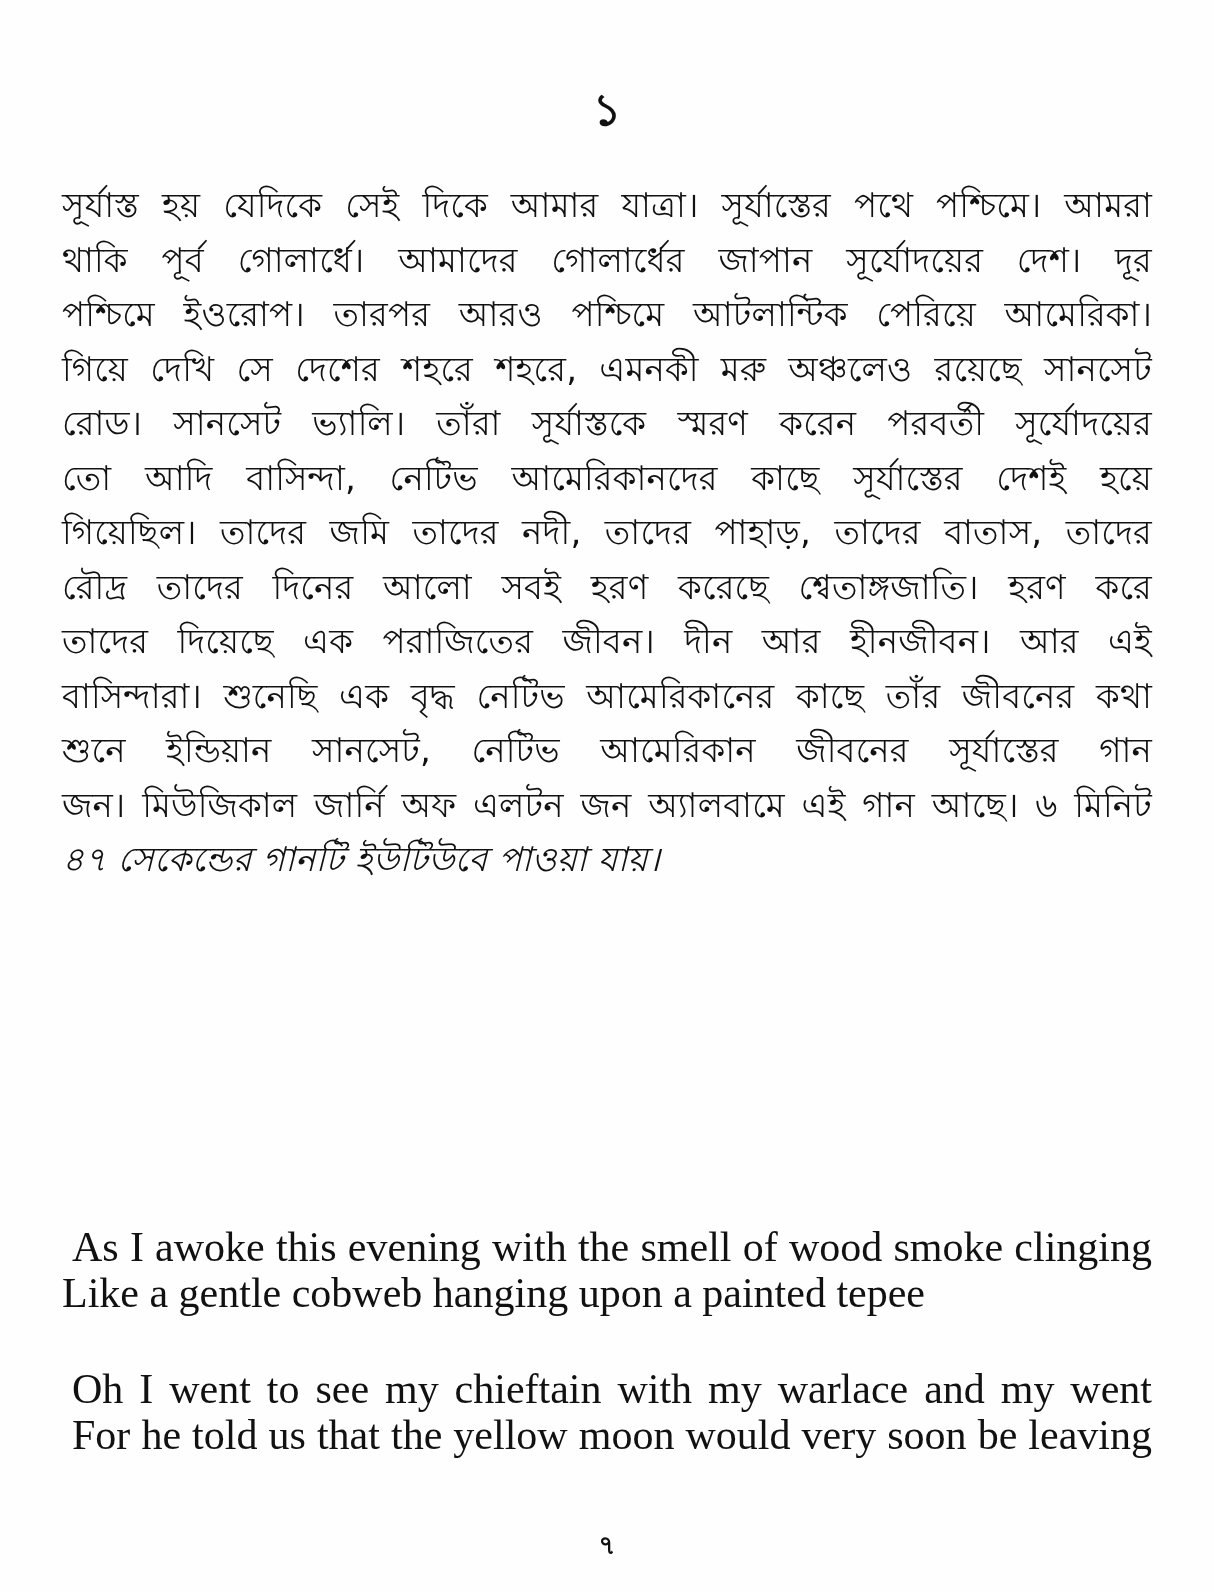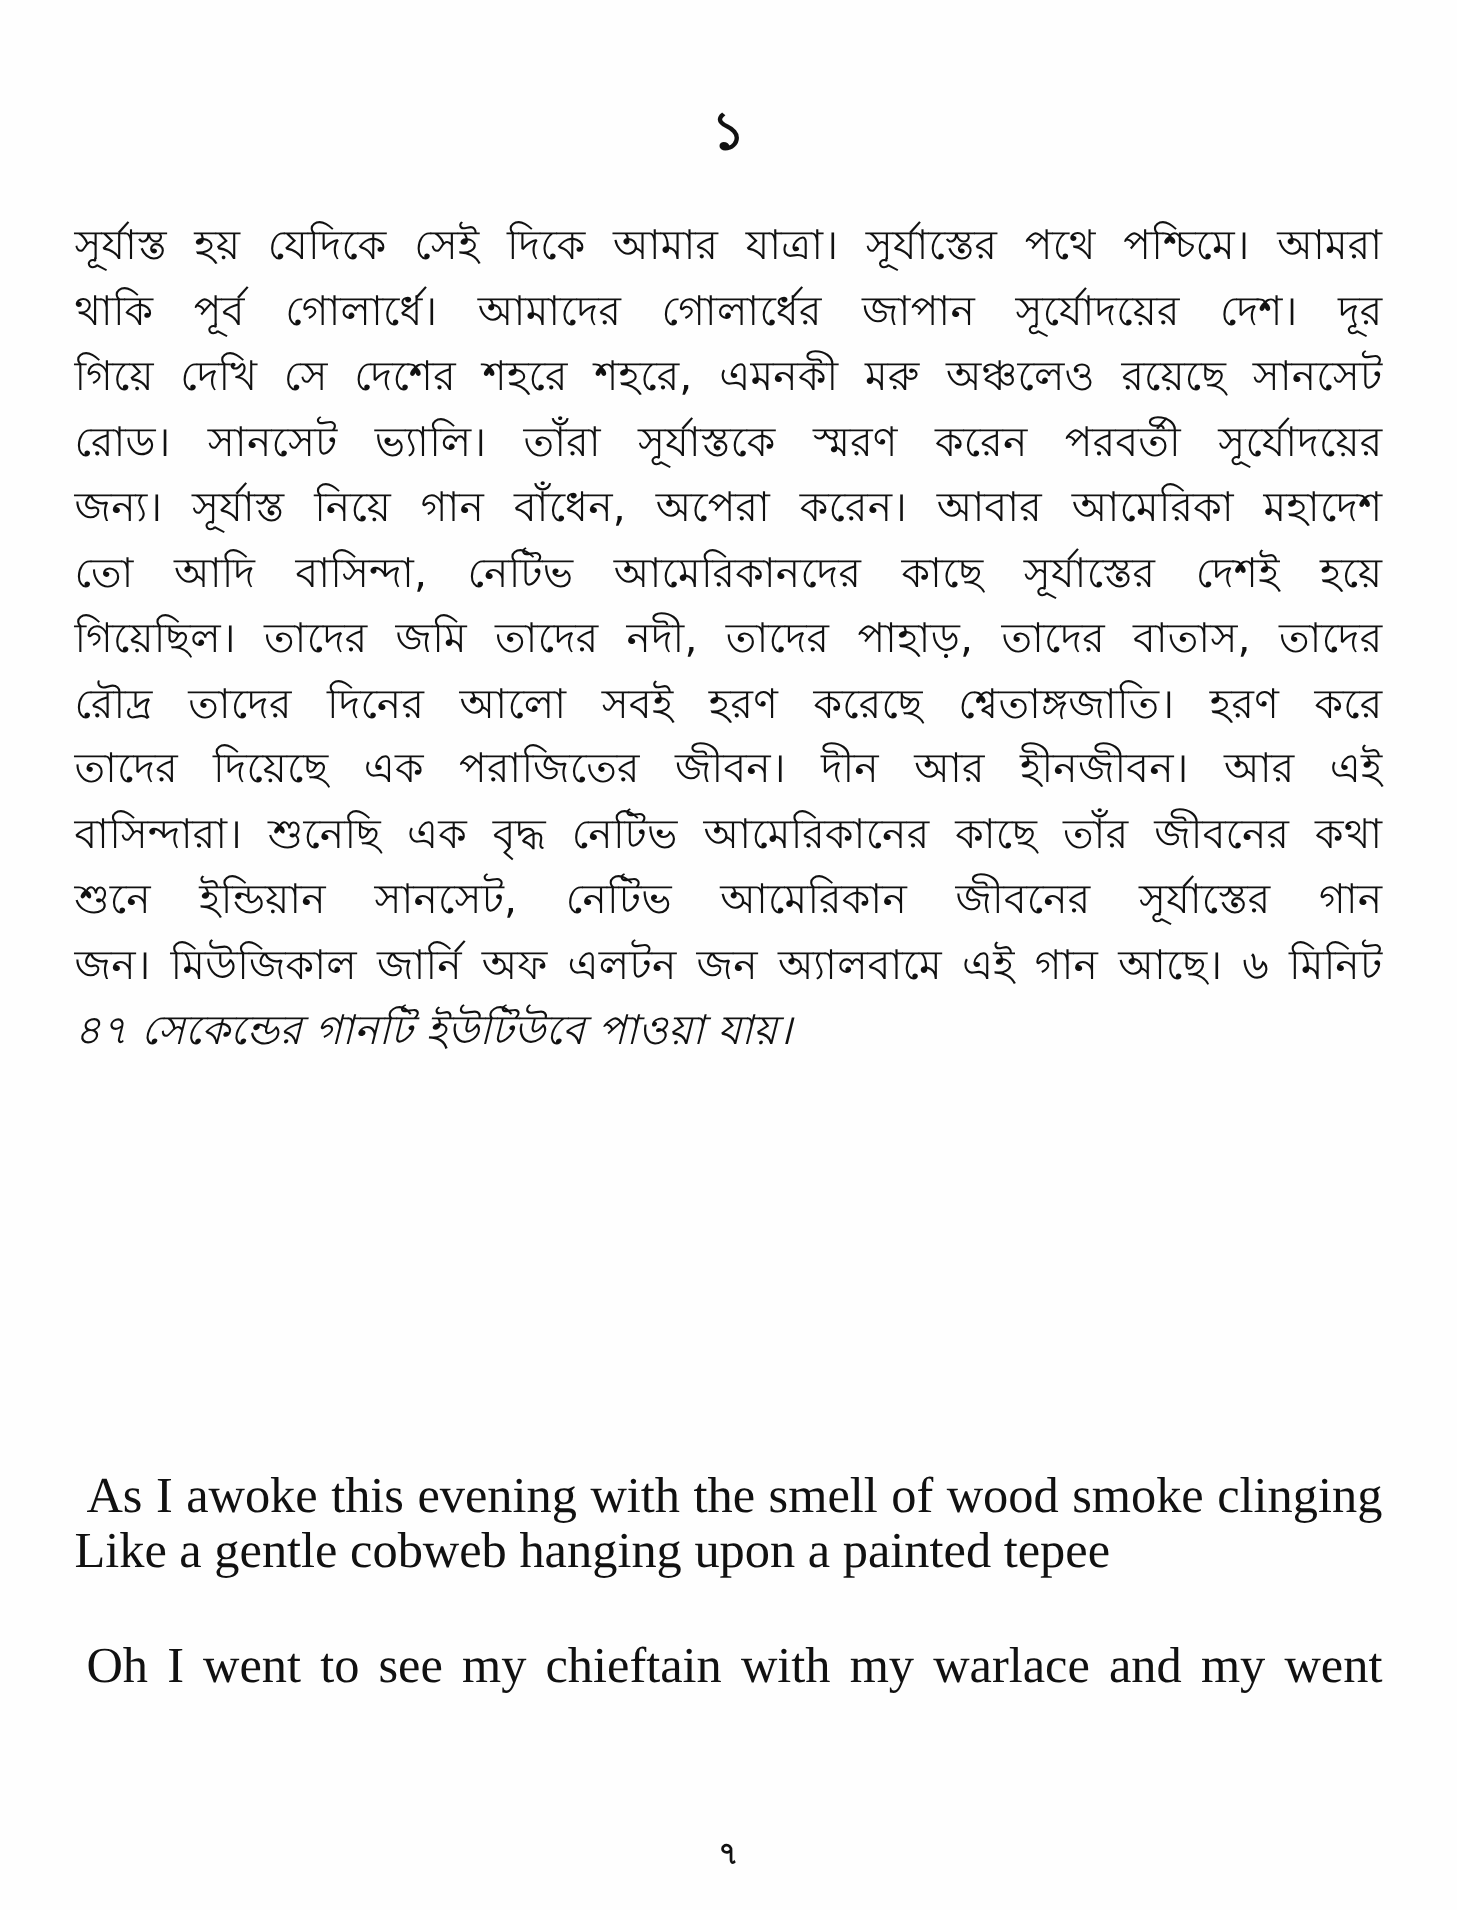--- a/index.html
+++ b/index.html
@@ -91,37 +91,38 @@
 </head>
 <body>
 
 <div class="page">
 
   <div class="chapter-number">১</div>
 
   <div class="body-text">
     <span class="line">সূর্যাস্ত হয় যেদিকে সেই দিকে আমার যাত্রা। সূর্যাস্তের পথে পশ্চিমে। আমরা</span>
     <span class="line">থাকি পূর্ব গোলার্ধে। আমাদের গোলার্ধের জাপান সূর্যোদয়ের দেশ। দূর</span>
+    <span class="line">পশ্চিমে  ইওরোপ। তারপর আরও পশ্চিমে আটলান্টিক পেরিয়ে আমেরিকা।</span>
     <span class="line">গিয়ে দেখি সে দেশের শহরে শহরে, এমনকী মরু অঞ্চলেও রয়েছে সানসেট</span>
     <span class="line">রোড।  সানসেট ভ্যালি। তাঁরা সূর্যাস্তকে স্মরণ করেন পরবর্তী সূর্যোদয়ের</span>
-    <span class="line">জন্য। সূর্যাস্ত নিয়ে গান বাঁধেন, অপেরা করেন। আবার আমেরিকা মহাদেশ</span>
     <span class="line">তো আদি বাসিন্দা, নেটিভ আমেরিকানদের কাছে সূর্যাস্তের দেশই হয়ে</span>
     <span class="line">গিয়েছিল। তাদের জমি তাদের নদী, তাদের পাহাড়, তাদের বাতাস, তাদের</span>
     <span class="line">রৌদ্র তাদের দিনের আলো সবই হরণ করেছে শ্বেতাঙ্গজাতি। হরণ করে</span>
     <span class="line">তাদের দিয়েছে এক পরাজিতের জীবন। দীন আর হীনজীবন। আর এই</span>
     <span class="line">বাসিন্দারা। শুনেছি এক বৃদ্ধ নেটিভ আমেরিকানের কাছে তাঁর জীবনের কথা</span>
     <span class="line">শুনে ইন্ডিয়ান সানসেট, নেটিভ আমেরিকান জীবনের সূর্যাস্তের গান</span>
     <span class="line">জন। মিউজিকাল জার্নি অফ এলটন জন অ্যালবামে এই গান আছে। ৬ মিনিট</span>
     <span class="line last">৪৭ সেকেন্ডের গানটি ইউটিউবে পাওয়া যায়।</span>
   </div>
 
   <div class="verse verse-1">
     <span class="vline justify">As I awoke this evening  with the smell of wood smoke clinging</span>
     <span class="vline center">Like a gentle cobweb hanging upon a painted tepee</span>
   </div>
 
   <div class="verse verse-2">
     <span class="vline justify">Oh I went to see my chieftain with my warlace and my went</span>
+    <span class="vline justify">For he told us that the yellow moon would very soon be leaving</span>
   </div>
 
   <div class="page-number">৭</div>
 
 </div>
 
 </body></html>

